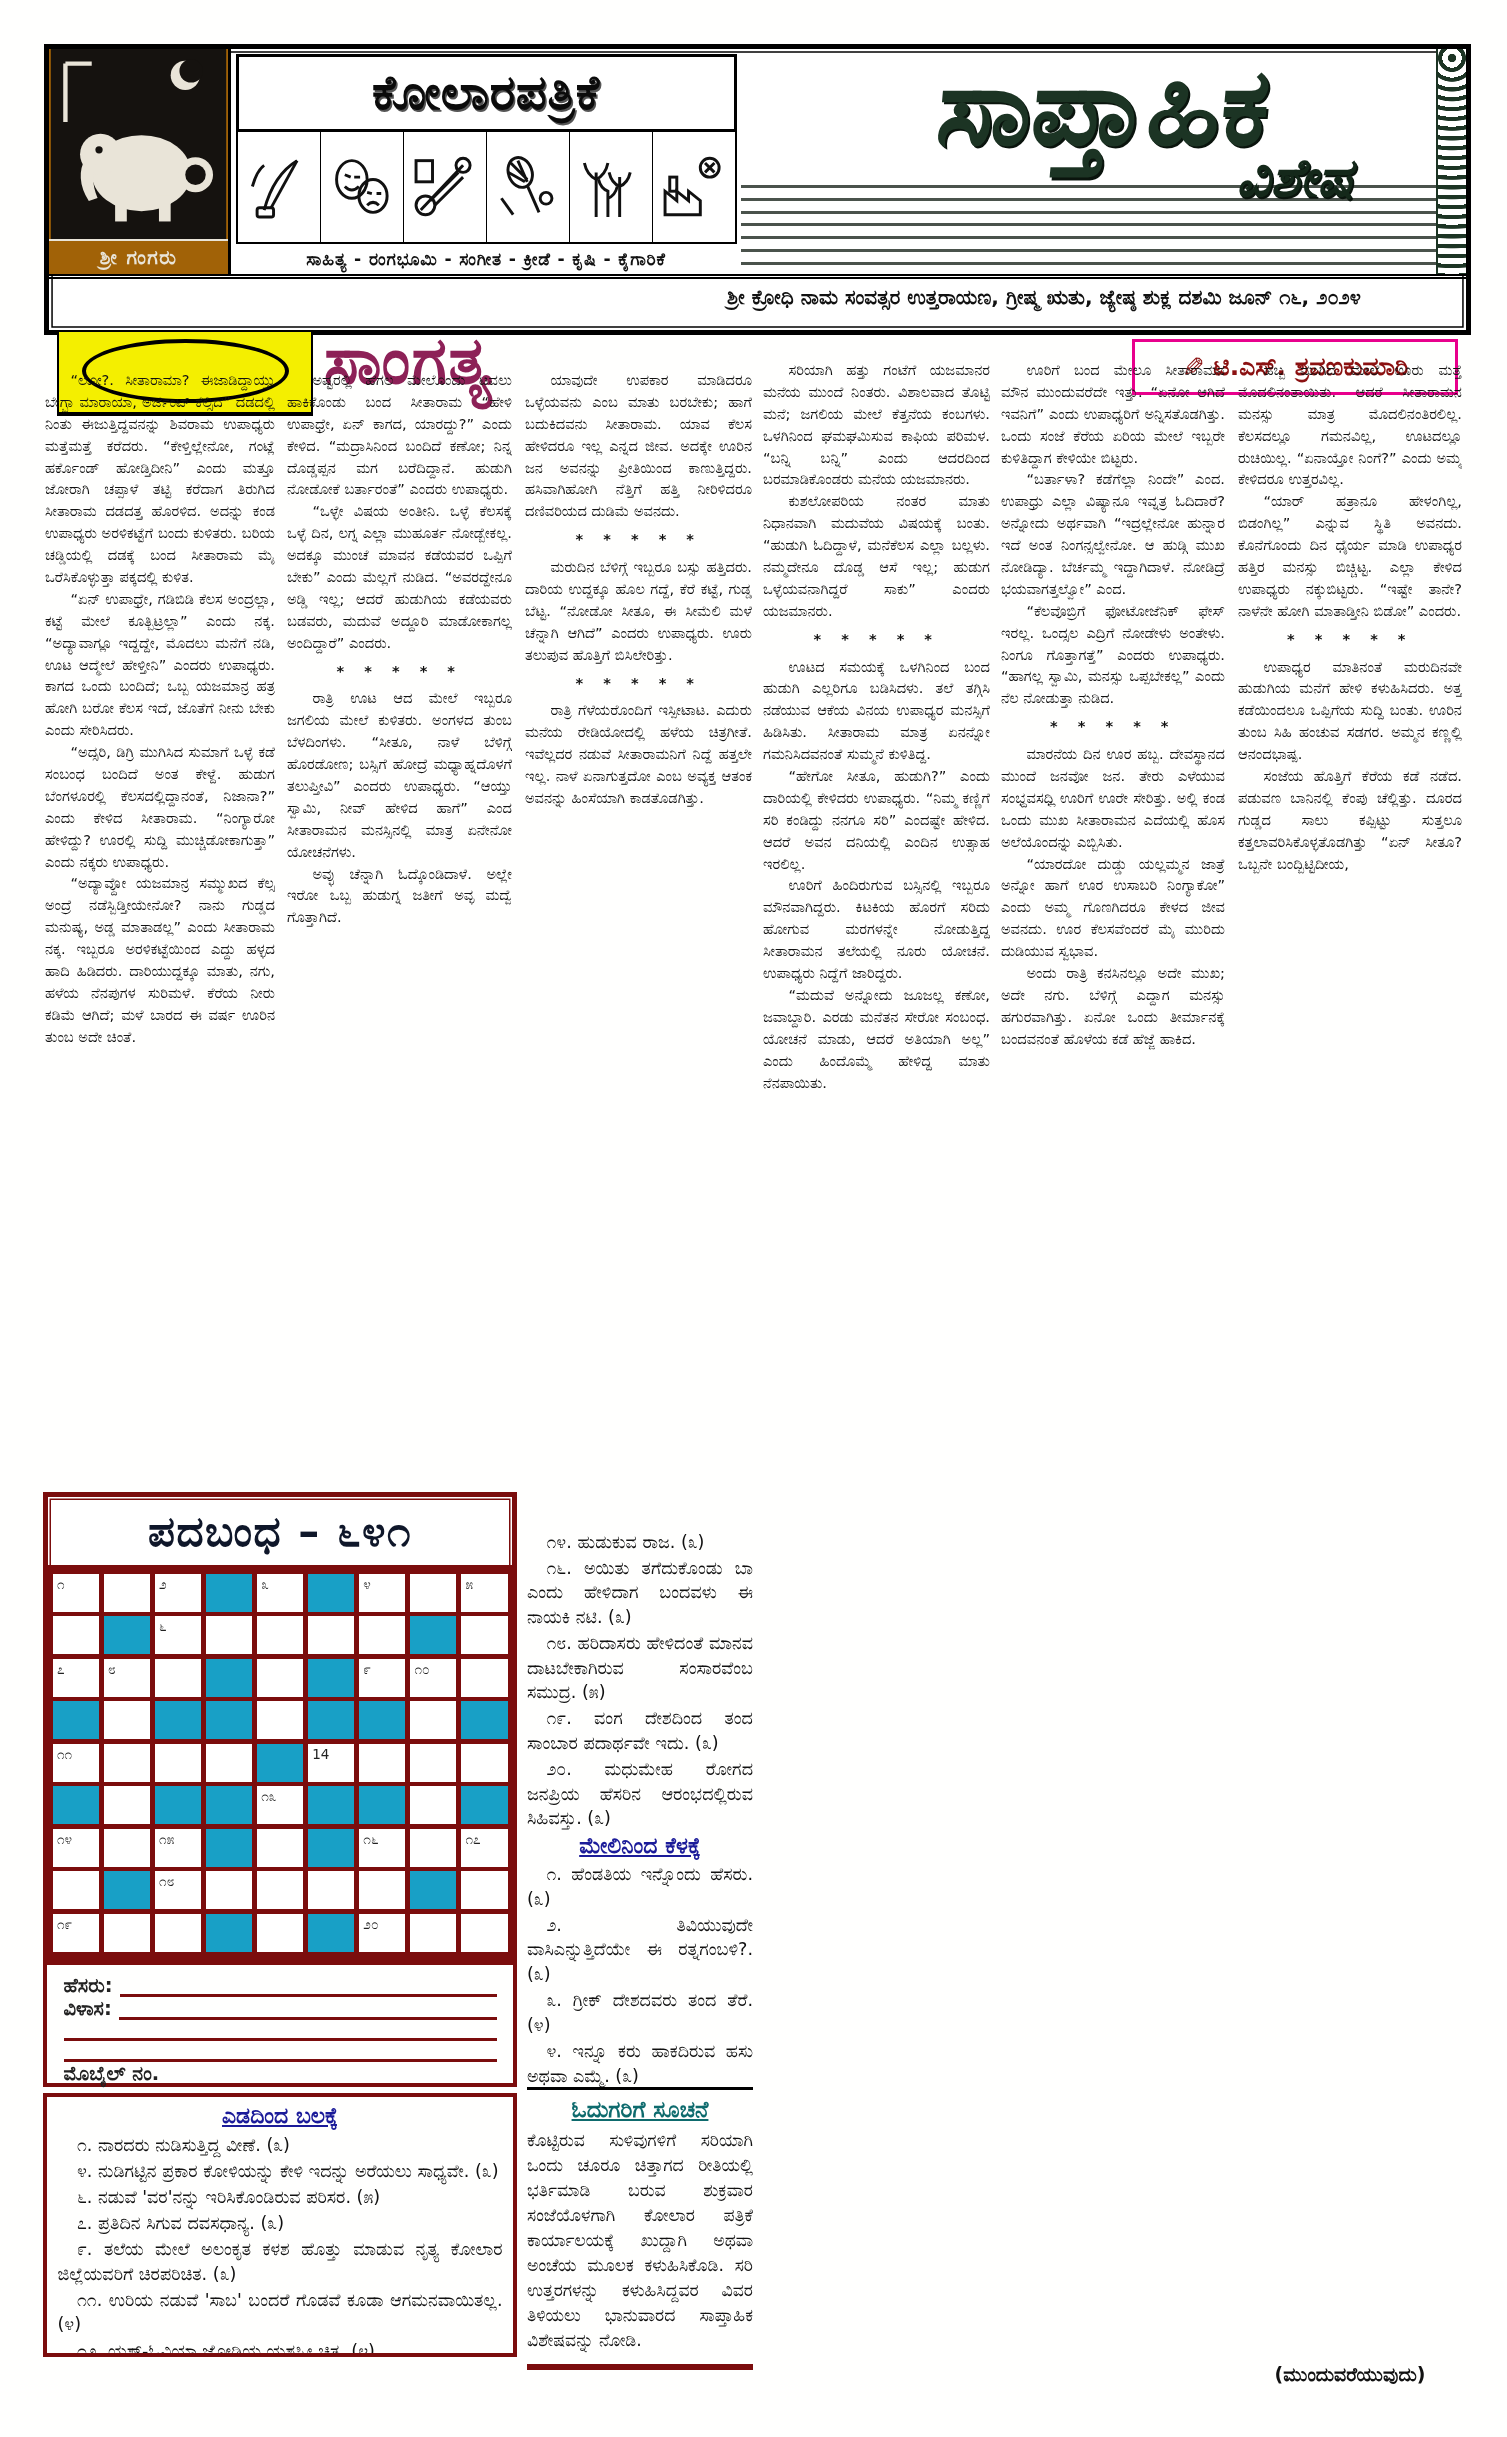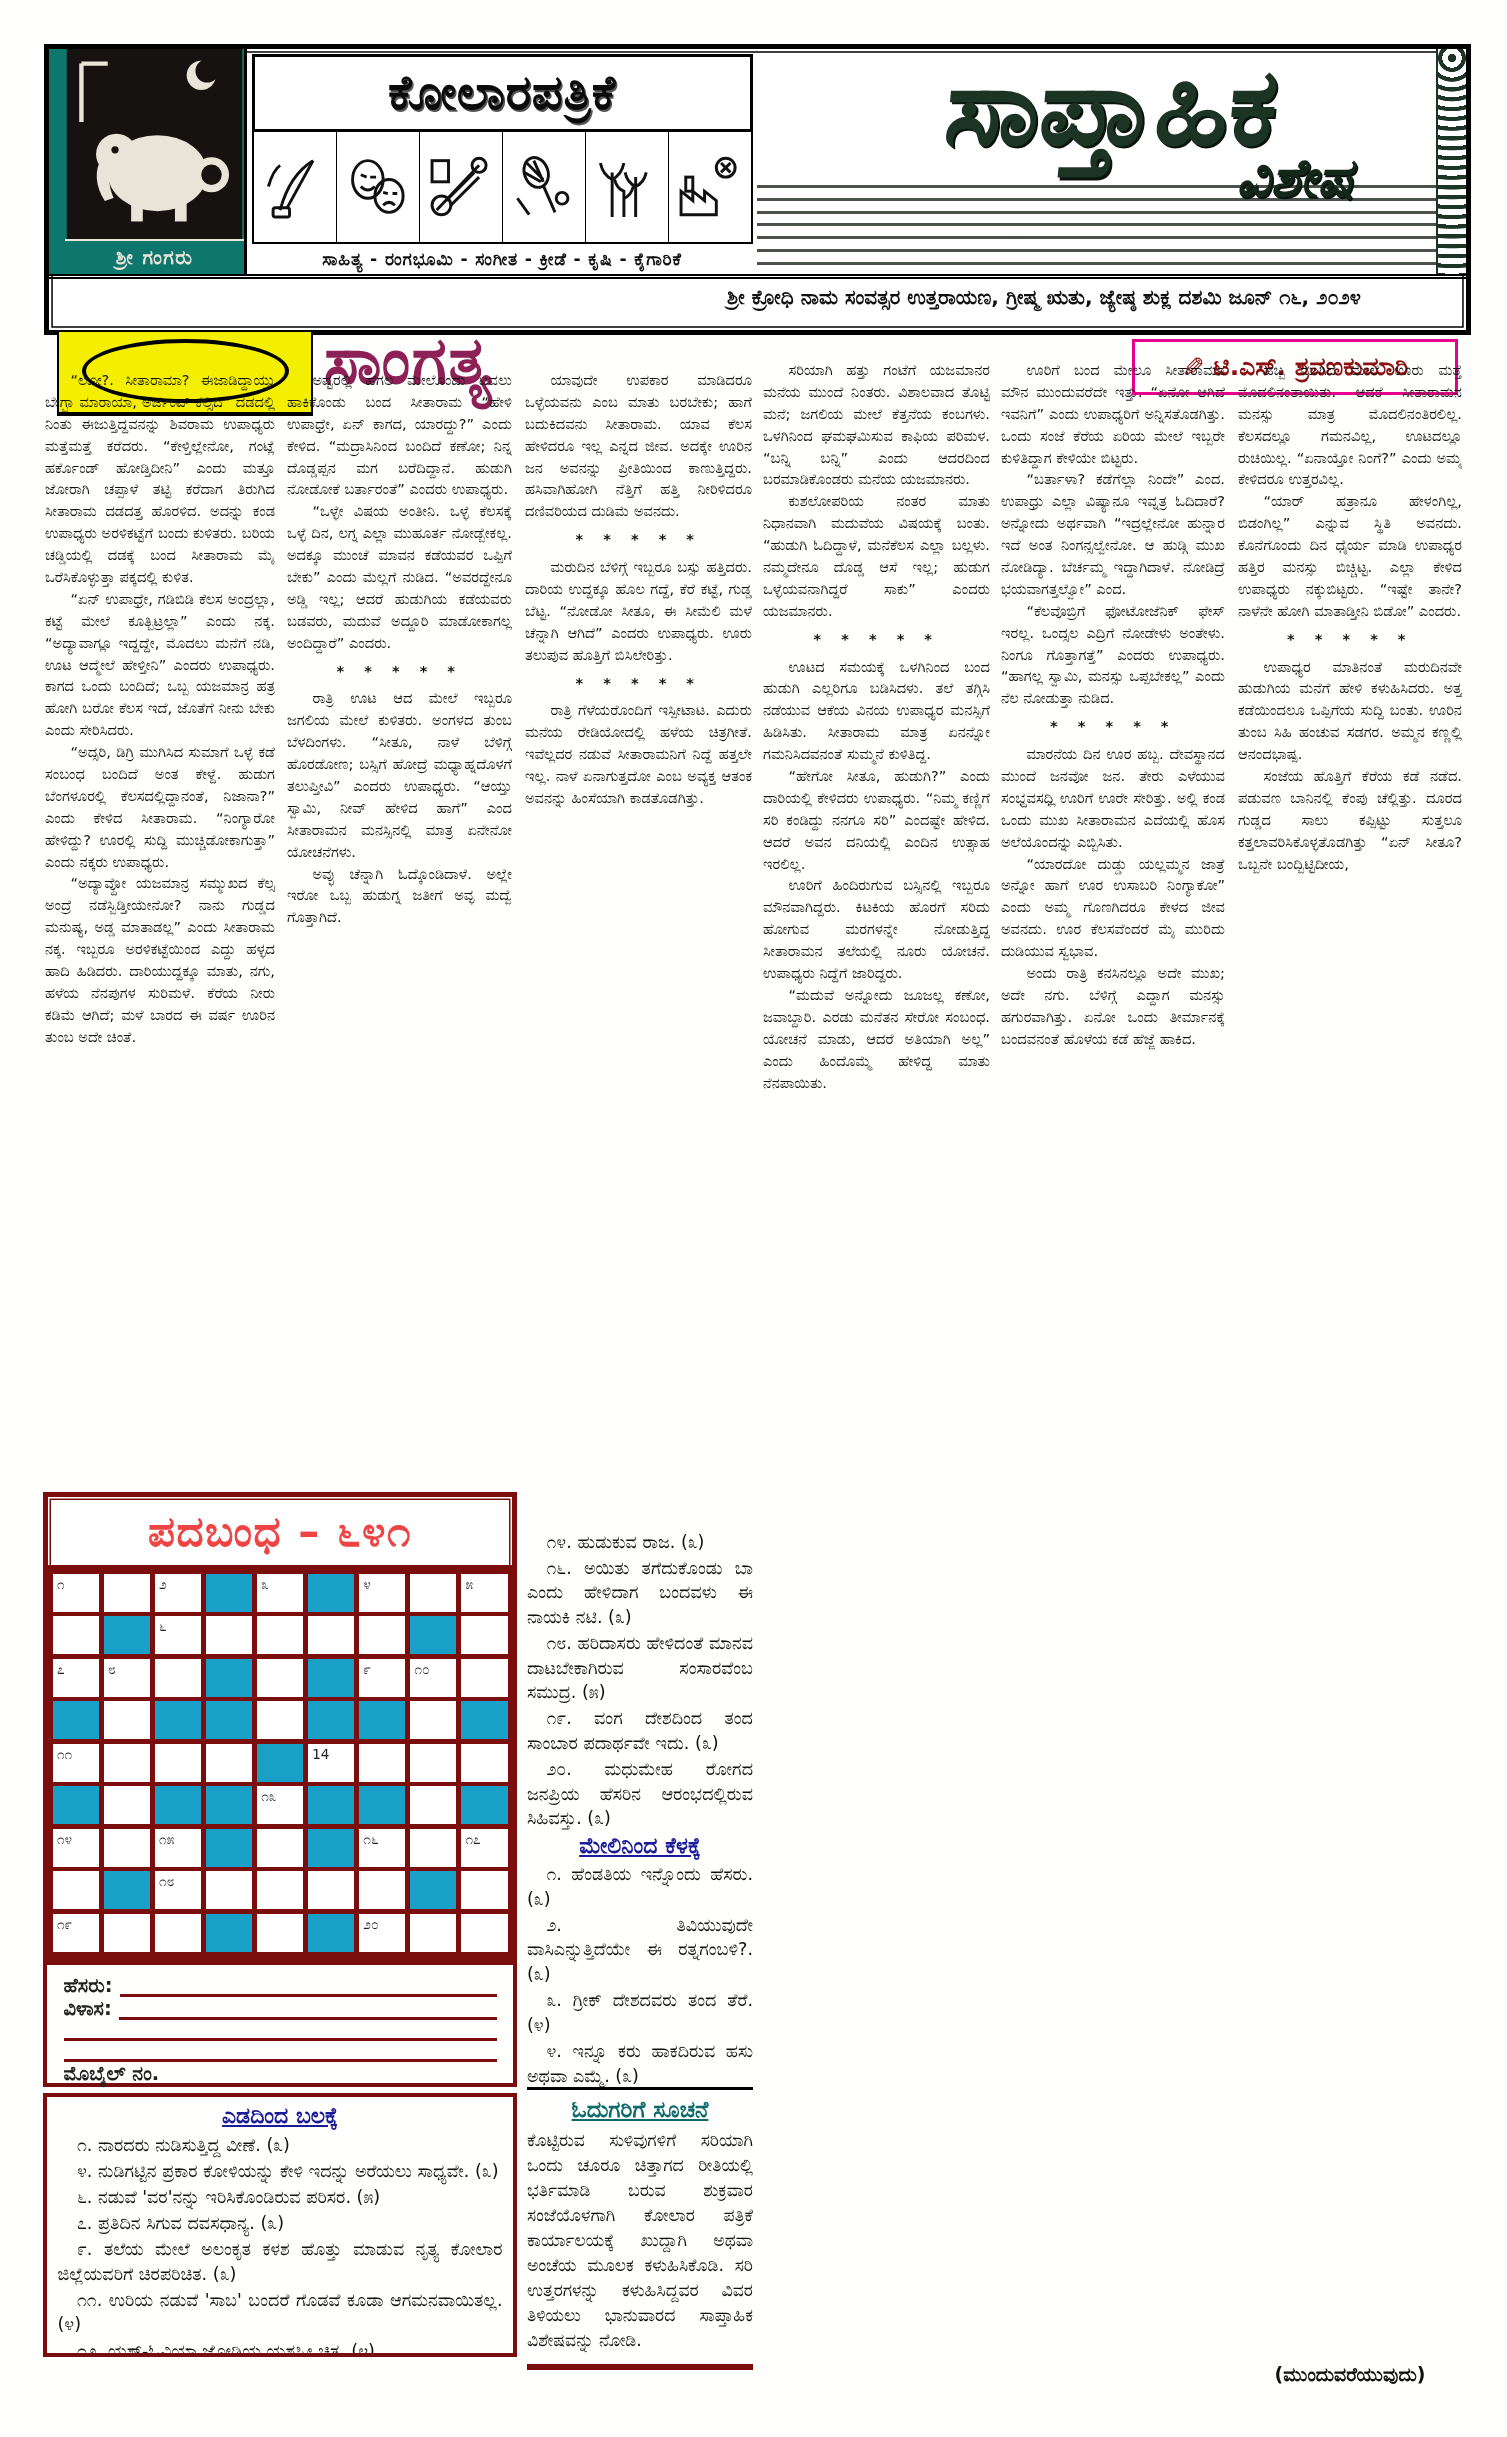--- a/index.html
+++ b/index.html
@@ -2,21 +2,21 @@
 <html style="font-size:12px"><head>
 <meta charset="utf-8">
 <style>
   html,body{margin:0;padding:0;background:#ffffff;}
   .page{position:relative;width:1507px;height:2438px;background:#fffffe;overflow:hidden;
         font-family:"DejaVu Sans",sans-serif;color:#111;}
   
   .masthead{position:absolute;left:44px;top:44px;width:1417px;height:281px;
     border:5.3px solid #000;box-shadow:inset 0 0 0 2.3px #fff,inset 0 0 0 3.8px #000;background:#fff;}
   .mh-main{display:flex;height:225px;}
-  .mh-left{width:179px;background:#0f766e;border-right:3px solid #000;position:relative;flex:none;display:flex;flex-direction:column;padding-left:16px;}
+  .mh-left{width:179px;background:#a16207;border-right:3px solid #000;position:relative;flex:none;display:flex;flex-direction:column;}
   .mh-left svg{flex:1;width:100%;}
   .logo-caption{height:33px;color:#e9e4d8;font-weight:bold;font-size:19.5px;text-align:center;
     border-top:2.3px solid #e9e4d8;letter-spacing:1.5px;display:flex;align-items:center;justify-content:center;}
   .mh-center{width:501px;flex:none;display:flex;flex-direction:column;padding:4.5px 4.5px 0 4.5px;}
   .nameplate{height:72px;border:3px solid #000;font-size:48px;font-weight:900;letter-spacing:0.8px;
     display:flex;align-items:center;justify-content:center;color:#0b0b0b;
     text-shadow:1.5px 1.5px 0 #555;}
   .panels{flex:1;display:flex;border:2.3px solid #000;border-top:none;}
   .panel{flex:1;border-right:1.5px solid #000;display:flex;align-items:center;justify-content:center;background:#fff;}
   .panel:last-child{border-right:none;}
@@ -46,21 +46,21 @@
   .story-col{position:absolute;font-size:14.6px;line-height:1.5;text-align:justify;overflow:hidden;}
   .story-col p.para{margin:0;text-indent:25.5px;}
   .sep{text-align:center;font-weight:bold;letter-spacing:7.5px;margin:6px 0;text-indent:0;}
   .continuation{position:absolute;left:1238px;top:2363px;width:224px;text-align:center;
     font-size:19px;font-weight:bold;}
   
   .cw{position:absolute;left:43px;top:1492px;width:710px;height:882px;}
   .cw-left{position:absolute;left:0;top:0;width:474px;}
   .grid-box{border:5.3px solid #7b0d0d;background:#fff;box-shadow:inset 0 0 0 1.5px #fff,inset 0 0 0 3px #7b0d0d;}
   .grid-title{height:68px;display:flex;align-items:center;justify-content:center;
-    font-size:42px;font-weight:900;color:#ef4444;border-bottom:4.5px solid #7b0d0d;letter-spacing:1.5px;}
+    font-size:42px;font-weight:900;color:#0f172a;border-bottom:4.5px solid #7b0d0d;letter-spacing:1.5px;}
   .grid{display:grid;grid-template-columns:repeat(9,1fr);gap:4.5px;background:#7b0d0d;padding:4.5px;}
   .cell{background:#fff;height:38px;position:relative;}
   .cell.blk{background:#18a0c6;}
   .cellnum{position:absolute;left:4.5px;top:2.3px;font-size:13.5px;color:#222;}
   .form-box{margin-top:0;border:4.5px solid #7b0d0d;height:126px;padding:9px 16.5px 6px;box-sizing:border-box;
     display:flex;flex-direction:column;justify-content:space-between;}
   .frow{display:flex;align-items:flex-end;gap:7.5px;font-size:19.5px;font-weight:bold;color:#222;}
   .fline{flex:1;border-bottom:3px solid #7b0d0d;height:18px;}
   .across-box{margin-top:6px;border:4.5px solid #7b0d0d;height:264px;box-sizing:border-box;
     padding:4.5px 10.5px;overflow:hidden;}

